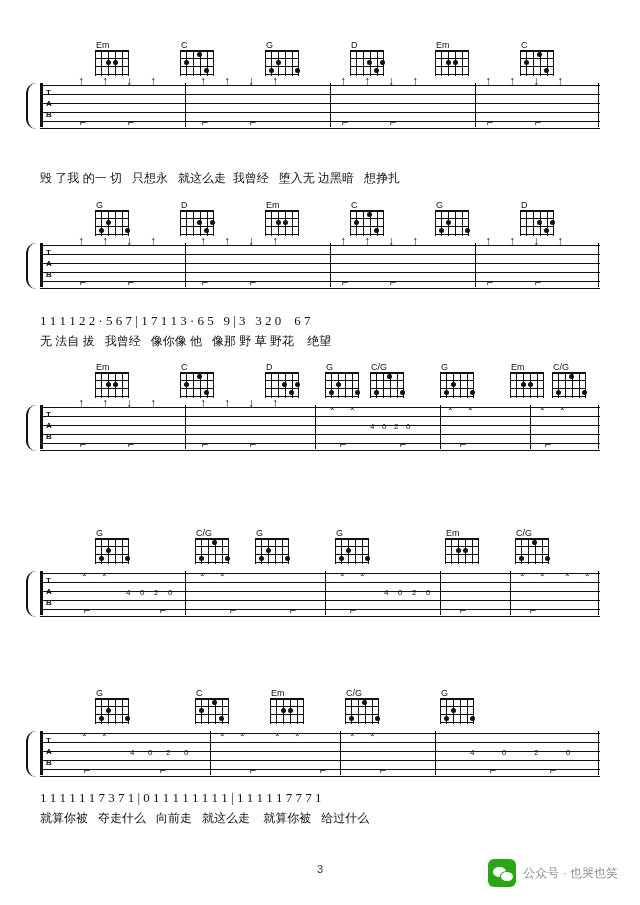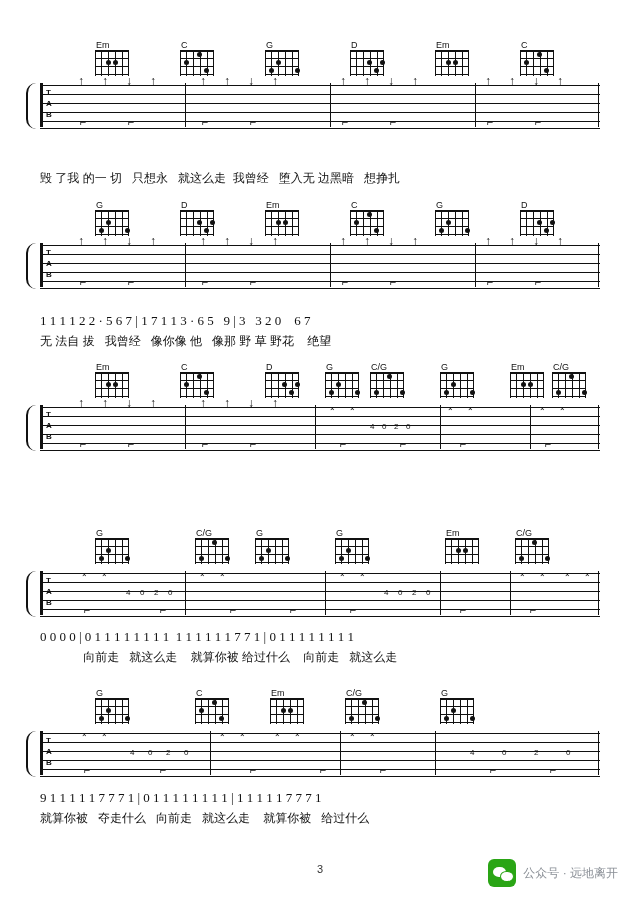--- a/index.html
+++ b/index.html
@@ -709,24 +709,20 @@
       <div class="strum" style="left:44px;top:34px">⌐</div>
       <div class="strum" style="left:120px;top:34px">⌐</div>
       <div class="strum" style="left:190px;top:34px">⌐</div>
       <div class="strum" style="left:250px;top:34px">⌐</div>
       <div class="strum" style="left:310px;top:34px">⌐</div>
       <div class="strum" style="left:420px;top:34px">⌐</div>
       <div class="strum" style="left:490px;top:34px">⌐</div>
     </div>
   </div>
 
-  <div class="notation" style="position:absolute;left:40px;top:629px;">
-    <div class="numline">0 0 0 0 | 0 1 1 1 1 1 1 1 1  1 1 1 1 1 1 7 7 1 | 0 1 1 1 1 1 1 1 1</div>
-    <div class="lyricline">             向前走   就这么走    就算你被 给过什么    向前走   就这么走</div>
-  </div>
 
   <div class="system" style="position:absolute;left:40px;top:688px;">
     <div class="chords">
       <div class="chordbox" style="left:55px">
         <div class="chordname">G</div>
         <div class="grid">
           <div class="nut"></div>
           <div class="vline" style="left:0"></div>
             <div class="vline" style="left:6px"></div>
           <div class="vline" style="left:13px"></div>
@@ -848,24 +844,24 @@
       <div class="strum" style="left:120px;top:34px">⌐</div>
       <div class="strum" style="left:210px;top:34px">⌐</div>
       <div class="strum" style="left:280px;top:34px">⌐</div>
       <div class="strum" style="left:340px;top:34px">⌐</div>
       <div class="strum" style="left:450px;top:34px">⌐</div>
       <div class="strum" style="left:510px;top:34px">⌐</div>
     </div>
   </div>
 
   <div class="notation" style="position:absolute;left:40px;top:790px;">
-    <div class="numline">9 1 1 1 1 1 7 7 7 1 | 0 1 1 1 1 1 1 1 1 | 1 1 1 1 1 7 7 7 1</div>
+    <div class="numline">1 1 1 1 1 1 7 3 7 1 | 0 1 1 1 1 1 1 1 1 | 1 1 1 1 1 7 7 7 1</div>
     <div class="lyricline">就算你被   夺走什么   向前走   就这么走    就算你被   给过什么</div>
   </div>
 
   <div class="pagenum">3</div>
 
   <div class="wechat">
     <div class="logo"></div>
-    <div class="txt">公众号 · 远地离开</div>
+    <div class="txt">公众号 · 也哭也笑</div>
   </div>
 
 </div>
 
 </body></html>

